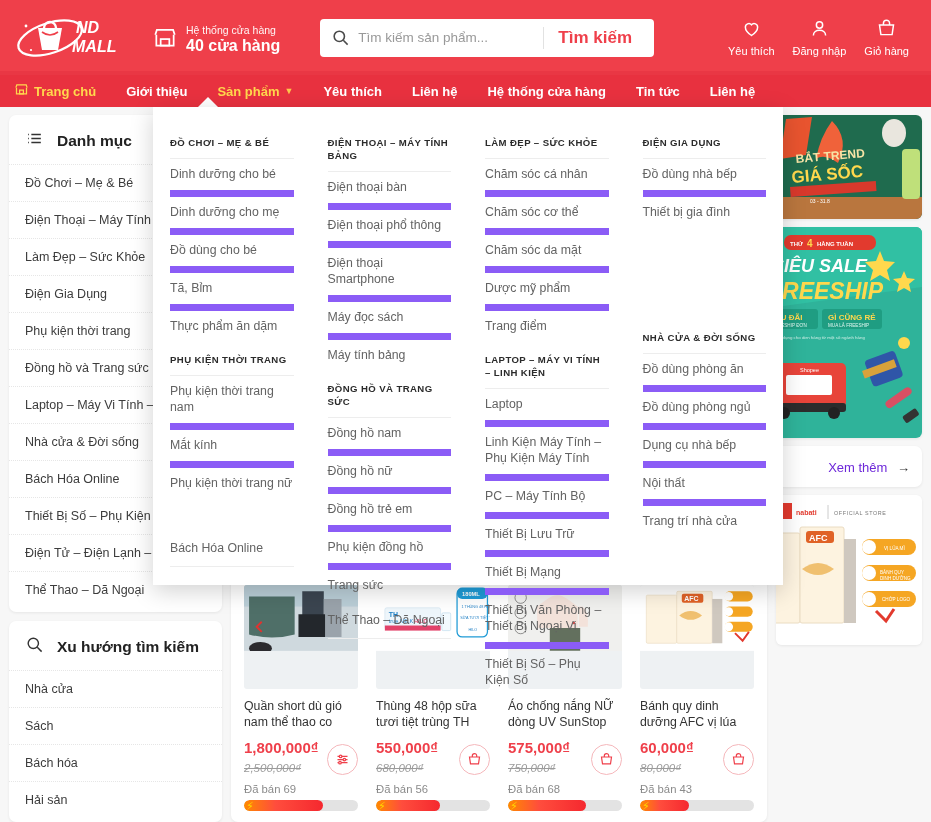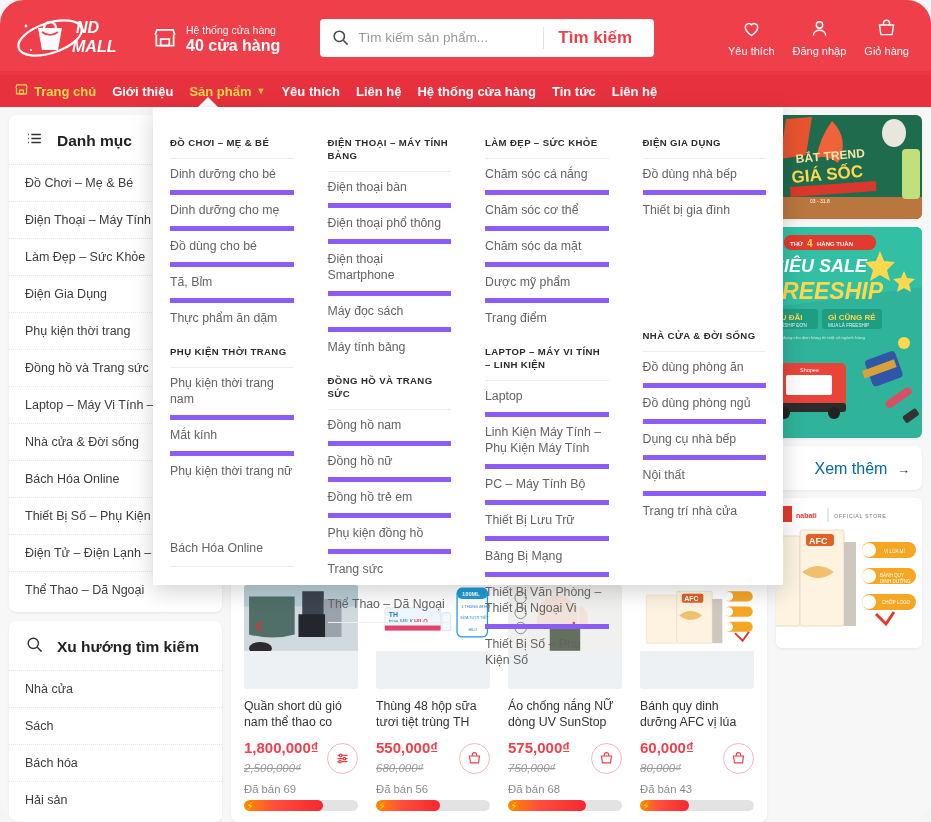--- a/index.html
+++ b/index.html
@@ -5,21 +5,21 @@
 <style>
   * { box-sizing: border-box; margin: 0; padding: 0; }
   html, body {
     width: 931px; height: 822px;
     overflow: hidden;
     background: #f5f5f5;
     font-family: "Liberation Sans", "DejaVu Sans", sans-serif;
     font-size: 13px;
     color: #333;
   }
-  .page { position: relative; width: 931px; height: 822px; overflow: hidden; border-radius: 24px; }
+  .page { position: relative; width: 931px; height: 822px; overflow: hidden; }
 
   
   .header {
     position: relative;
     height: 75px;
     background: #ef3f4a;
     display: flex;
     align-items: center;
     padding: 0 14px;
     z-index: 40;
@@ -89,21 +89,21 @@
   .hact-label { font-size: 11px; line-height: 13px; white-space: nowrap; }
 
   
   .nav {
     position: relative;
     height: 32px;
     background: #e8313f;
     display: flex;
     align-items: center;
     padding-left: 14px;
-    gap: 16px;
+    gap: 30px;
     z-index: 39;
   }
   .nav-item {
     color: #fff;
     font-size: 13px;
     font-weight: bold;
     white-space: nowrap;
     cursor: pointer;
     display: flex; align-items: center; gap: 5px;
   }
@@ -185,21 +185,21 @@
   }
   .prod-title {
     margin-top: 9px;
     font-size: 12.3px;
     line-height: 16px;
     color: #333;
     height: 32px;
     overflow: hidden;
   }
   .prod-pricerow {
-    display: flex; align-items: center; justify-content: space-between;
+    display: flex; align-items: flex-end; justify-content: space-between;
     margin-top: 9px;
   }
   .price-new {
     font-size: 15px; font-weight: bold; color: #ef3f4a; line-height: 18px;
   }
   .price-old {
     font-size: 11.5px; color: #9b9b9b; text-decoration: line-through;
     margin-top: 4px; line-height: 14px; font-style: italic;
   }
   .cart-btn {
@@ -275,21 +275,21 @@
     text-transform: uppercase;
     padding: 7px 0 9px 0;
     line-height: 13px;
     cursor: pointer;
   }
   .mega-link {
     font-size: 12.3px;
     color: #636363;
     line-height: 16px;
     padding: 7px 0 8px 0;
-    border-top: 5px solid #8b5cf6;
+    border-top: 7px solid #8b5cf6;
     cursor: pointer;
   }
   .mega-head + .mega-link { border-top: 1px solid #ededed; }
   .mega-foot {
     margin-top: auto;
     padding-bottom: 18px;
   }
   .mega-foot .mega-link { border-top: none; border-bottom: 1px solid #ededed; padding-bottom: 10px; }
 
   .spacer-flex { flex: 1 1 auto; }
@@ -662,21 +662,21 @@
             <circle cx="58" cy="186" r="6" fill="#222"></circle>
           <rect x="88" y="134" width="32" height="28" rx="4" fill="#2f56a8" transform="rotate(-20 88 134)"></rect>
           <rect x="86" y="144" width="34" height="8" fill="#d8a23b" transform="rotate(-20 86 144)"></rect>
           <rect x="108" y="176" width="30" height="8" rx="4" fill="#d94f63" transform="rotate(-35 108 176)"></rect>
           <rect x="126" y="190" width="16" height="8" rx="2" fill="#333" transform="rotate(-35 126 190)"></rect>
           <circle cx="128" cy="116" r="6" fill="#ffd84d"></circle>
         </svg>
       </div>
 
       <div class="panel" style="padding:14px 12px 12px 12px;text-align:right;">
-        <span style="font-size:16px;color:#0369a1;">Xem thêm</span>
+        <span style="font-size:13px;color:#6d28d9;">Xem thêm</span>
         <span style="font-size:13px;color:#333;margin-left:6px;">→</span>
       </div>
 
       <div class="banner" style="height:150px;">
         <svg class="art" viewBox="0 0 146 150" preserveAspectRatio="none">
           <rect width="146" height="150" fill="#fff"></rect>
           <rect x="-6" y="8" width="22" height="16" fill="#e23a2e"></rect>
           <text x="20" y="20" font-family="Liberation Sans, sans-serif" font-size="7" font-weight="bold" fill="#e23a2e">nabati</text>
           <path d="M52 10 v14" stroke="#ccc" stroke-width="1"></path>
           <text x="58" y="20" font-family="Liberation Sans, sans-serif" font-size="5.4" letter-spacing="0.6" fill="#777">OFFICIAL STORE</text>
@@ -742,33 +742,33 @@
         <div class="mega-link">Trang sức</div>
       </div>
       <div class="mega-foot">
         <div class="mega-link">Thể Thao – Dã Ngoại</div>
       </div>
     </div>
 
     <div class="mega-col">
       <div class="mega-group">
         <div class="mega-head">LÀM ĐẸP – SỨC KHỎE</div>
-        <div class="mega-link">Chăm sóc cá nắng</div>
+        <div class="mega-link">Chăm sóc cá nhân</div>
         <div class="mega-link">Chăm sóc cơ thể</div>
         <div class="mega-link">Chăm sóc da mặt</div>
         <div class="mega-link">Dược mỹ phẩm</div>
         <div class="mega-link">Trang điểm</div>
       </div>
       <div class="mega-group">
         <div class="mega-head">LAPTOP – MÁY VI TÍNH – LINH KIỆN</div>
         <div class="mega-link">Laptop</div>
         <div class="mega-link">Linh Kiện Máy Tính – Phụ Kiện Máy Tính</div>
         <div class="mega-link">PC – Máy Tính Bộ</div>
         <div class="mega-link">Thiết Bị Lưu Trữ</div>
-        <div class="mega-link">Bảng Bị Mạng</div>
+        <div class="mega-link">Thiết Bị Mạng</div>
         <div class="mega-link">Thiết Bị Văn Phòng – Thiết Bị Ngoại Vi</div>
         <div class="mega-link">Thiết Bị Số – Phụ Kiện Số</div>
       </div>
       <div class="spacer-flex"></div>
     </div>
 
     <div class="mega-col">
       <div class="mega-group">
         <div class="mega-head">ĐIỆN GIA DỤNG</div>
         <div class="mega-link">Đồ dùng nhà bếp</div>

